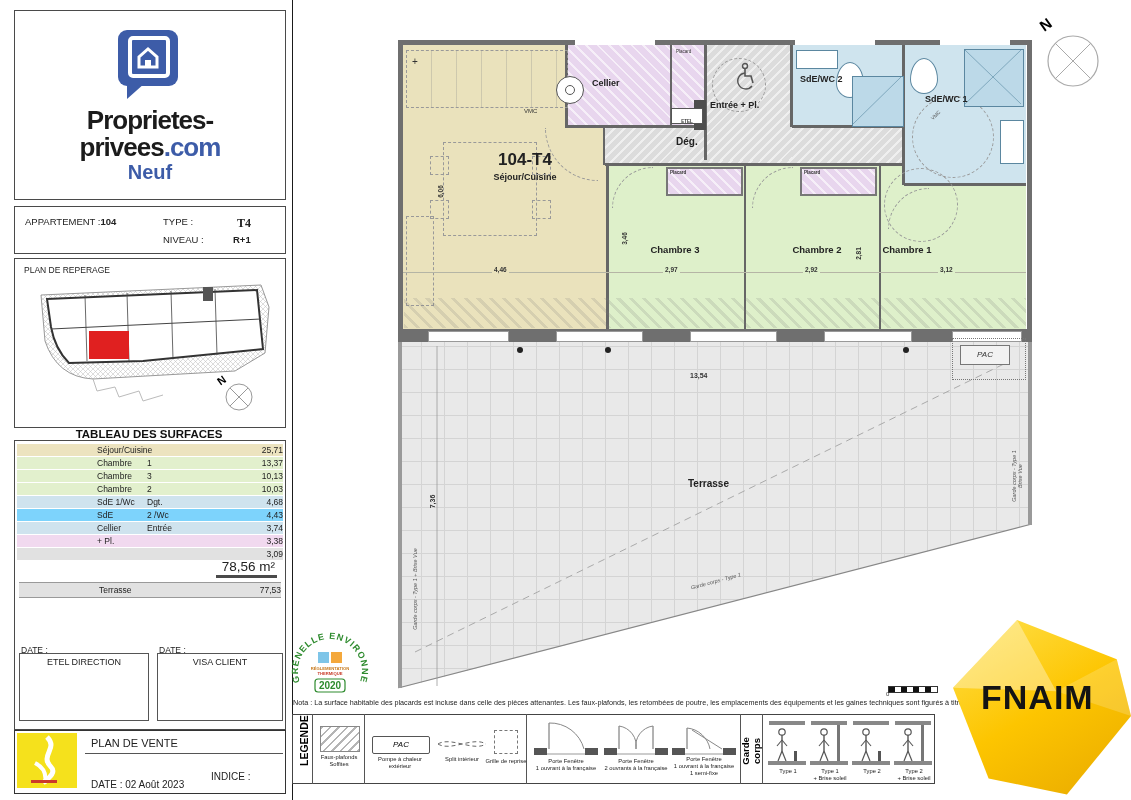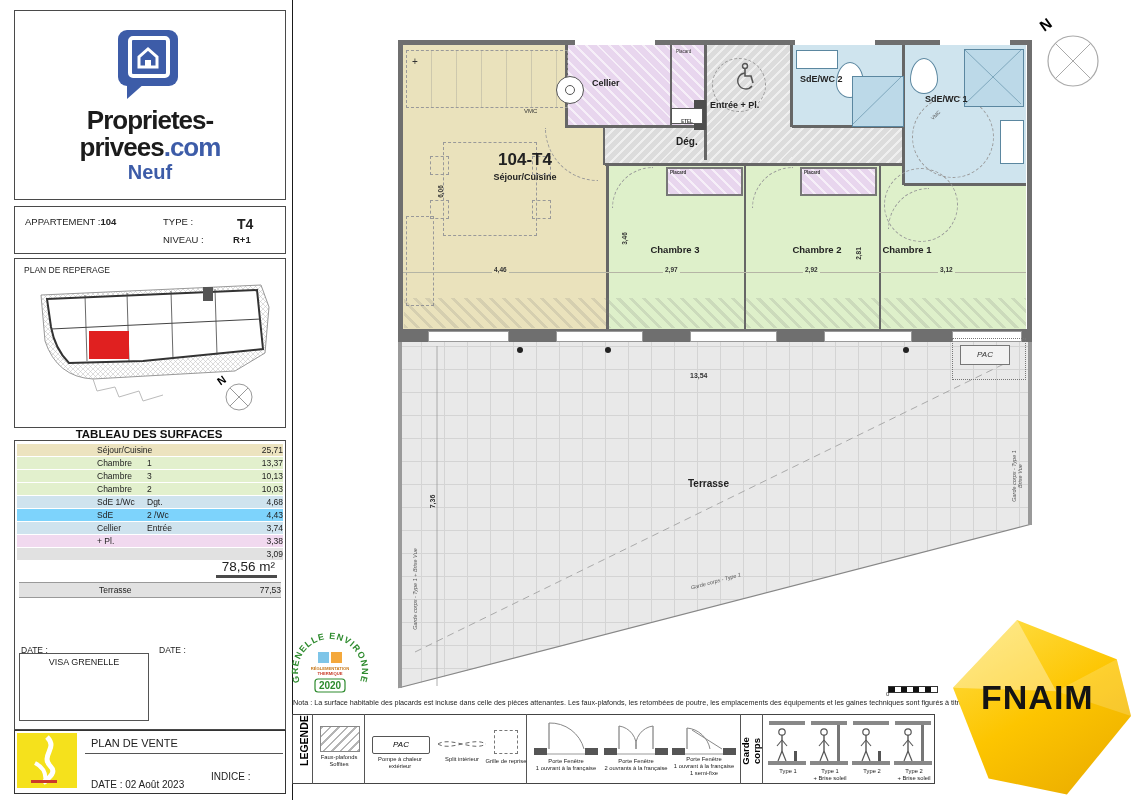--- a/index.html
+++ b/index.html
@@ -47,21 +47,21 @@
       <rect x="30" y="33" width="6" height="7" fill="#fff"></rect>
     </svg>
     <div class="abs brand-line" style="left:0;top:121px;width:270px;font-size:26px;"><span>privees</span><span class="brand-blue">.com</span></div>
     <div class="abs brand-line" style="left:0;top:94px;width:270px;font-size:26px;"><span>Proprietes-</span></div>
     <div class="abs brand-line brand-blue" style="left:0;top:150px;width:270px;font-size:20px;letter-spacing:0;">Neuf</div>
   </div>
 
   <div class="box" style="left:14px;top:206px;width:270px;height:46px;">
     <div class="abs small-cap" style="left:10px;top:9px;font-size:9.5px;"><span>APPARTEMENT :</span><b>104</b></div>
     <div class="abs small-cap" style="left:148px;top:9px;font-size:9.5px;">TYPE :</div>
-    <div class="abs small-cap" style="left:222px;top:9px;font-size:14px;font-weight:bold;">T4</div>
+    <div class="abs small-cap" style="left:222px;top:9px;font-size:12px;font-weight:bold;font-family:Liberation Serif, serif;">T4</div>
     <div class="abs small-cap" style="left:148px;top:27px;font-size:9.5px;">NIVEAU :</div>
     <div class="abs small-cap" style="left:218px;top:27px;font-size:9.5px;font-weight:bold;">R+1</div>
   </div>
 
   <div class="box" style="left:14px;top:258px;width:270px;height:168px;">
     <div class="abs small-cap" style="left:9px;top:6px;">PLAN DE REPERAGE</div>
     <svg class="abs" style="left:8px;top:20px;" width="254" height="142" viewBox="0 0 254 142">
       <defs>
         <pattern id="xh" width="5" height="5" patternUnits="userSpaceOnUse">
           <path d="M0,5 L5,0 M0,0 L5,5" stroke="#bbb" stroke-width="0.5"></path>
@@ -136,23 +136,26 @@
         </div>
       </div>
     <div class="abs" style="right:8px;top:118px;font-size:13.5px;color:#222;border-bottom:3px solid #4a4a4a;padding:0 2px 1px 6px;">78,56 m²</div>
     <div class="srow" style="position:absolute;left:2px;right:2px;top:141px;background:#e1e1e1;border-top:1px solid #999;border-bottom:1px solid #999;height:14px;">
       <span class="l1">Terrasse</span>
         <span class="val">77,53</span>
     </div>
 
     <div class="abs small-cap" style="left:6px;top:204px;">DATE :</div>
     <div class="abs" style="left:4px;top:212px;width:128px;height:66px;border:1px solid #555;">
-      <div style="text-align:center;font-size:9px;padding-top:3px;color:#222;">VISA GRENELLE</div>
+      <div style="text-align:center;font-size:9px;padding-top:3px;color:#222;">ETEL DIRECTION</div>
     </div>
     <div class="abs small-cap" style="left:144px;top:204px;">DATE :</div>
+    <div class="abs" style="left:142px;top:212px;width:124px;height:66px;border:1px solid #555;">
+      <div style="text-align:center;font-size:9px;padding-top:3px;color:#222;">VISA CLIENT</div>
+    </div>
   </div>
 
   <div class="box" style="left:14px;top:730px;width:270px;height:62px;border-color:#333;">
     <div class="abs" style="left:2px;top:2px;width:60px;height:55px;background:#f5e11c;">
       <svg width="60" height="55" viewBox="0 0 60 55">
         <path d="M30,4 C42,16 22,22 34,34 C40,40 30,46 26,50" fill="none" stroke="#fff" stroke-width="5"></path>
         <path d="M18,30 C26,34 30,40 28,50" fill="none" stroke="#fff" stroke-width="4"></path>
         <rect x="14" y="47" width="26" height="3" fill="#cc3a2a"></rect>
       </svg>
     </div>

